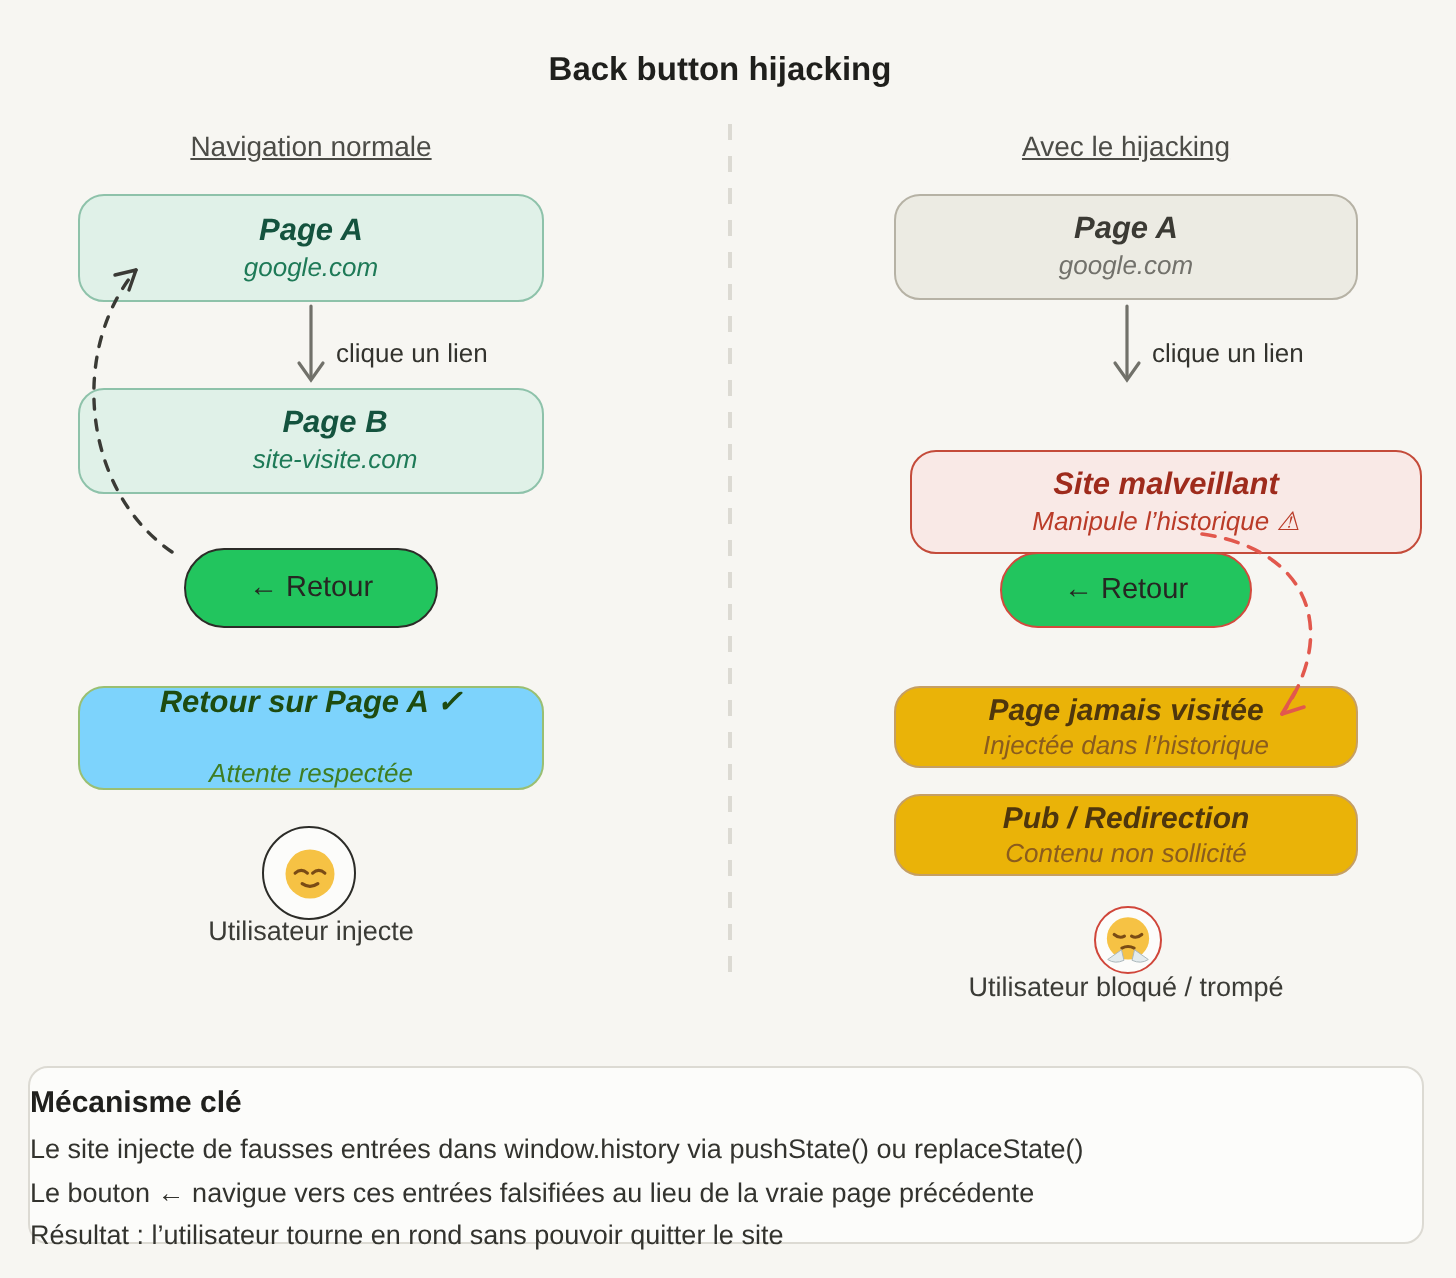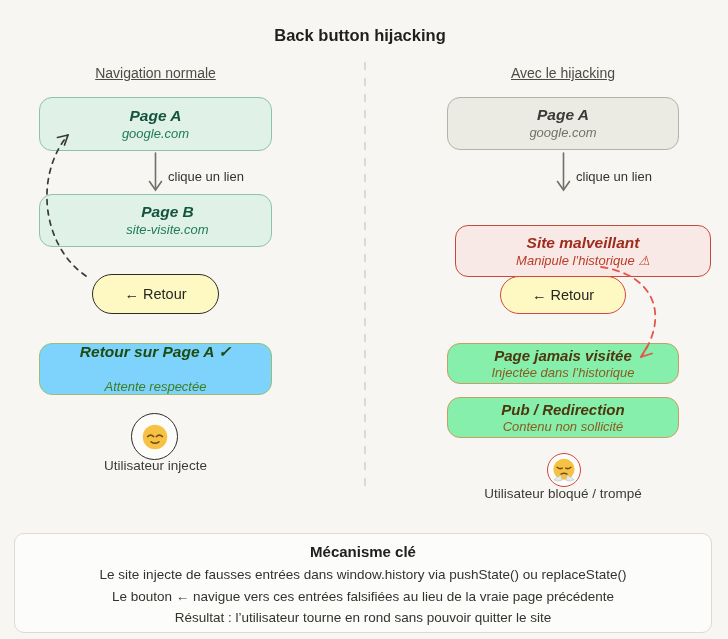--- a/index.html
+++ b/index.html
@@ -27,44 +27,44 @@
   .node .t{font-size:15.5px;font-weight:700;line-height:1.2;}
   .node .s{font-size:13px;line-height:1.2;}
   .teal{background:#e0f1e8;border-color:#8ec2aa;}
   .teal .t{color:#14533e;} .teal .s{color:#1e7a57;}
   .green{background:#7dd3fc;border-color:#9abf72;}
   .green .t{color:#1e4b10;} .green .s{color:#3f7d22;margin-top:17px;}
   .neutral{background:#ecebe3;border-color:#b6b2a5;}
   .neutral .t{color:#3b3a34;} .neutral .s{color:#72716b;}
   .redbox{background:#f9e9e6;border-color:#c44b3a;}
   .redbox .t{color:#9e2b1c;} .redbox .s{color:#ba3b28;}
-  .tan{background:#86efac;border-color:#c59f64;}
+  .tan{background:#eab308;border-color:#c59f64;}
   .tan .t{font-size:15px;color:#4e360d;} .tan .s{color:#8a5c1e;}
   .pill{
-    border-radius:999px;background:#fef9c3;
+    border-radius:999px;background:#22c55e;
     display:flex;align-items:center;justify-content:center;
     font-size:14.5px;font-weight:500;color:#262622;
     box-sizing:border-box;cursor:pointer;
   }
   .pill-dark{border:1.6px solid #2c2c28;}
   .pill-red{border:1.6px solid #d24a3d;}
   .arrow-label{font-size:13px;color:#33332e;}
   .face-circle{
     border-radius:50%;background:#fcfcfa;
     display:flex;align-items:center;justify-content:center;
     box-sizing:border-box;
   }
   .circle-dark{border:1.6px solid #2c2c28;}
   .circle-red{border:1.6px solid #d0463a;}
   .caption{font-size:13.5px;color:#3b3b36;text-align:center;z-index:4;}
   .overlay{left:0;top:0;pointer-events:none;z-index:3;}
   .panel{
-    left:14px;top:533px;width:698px;height:100px;
+    left:14px;top:533px;width:698px;height:89px;
     background:#fcfcfa;border:1px solid #dcdad3;border-radius:10px;
-    box-sizing:border-box;text-align:center;padding-top:9px;
+    box-sizing:border-box;padding-top:9px;
   }
   .panel .panel-title{font-size:15px;font-weight:700;color:#20201d;margin-bottom:4px;}
   .panel .panel-line{font-size:13.5px;color:#33332e;line-height:21.5px;}
 </style>
 </head>
 <body>
 
 <div class="page">
 
   <div class="abs diagram-title">Back button hijacking</div>

